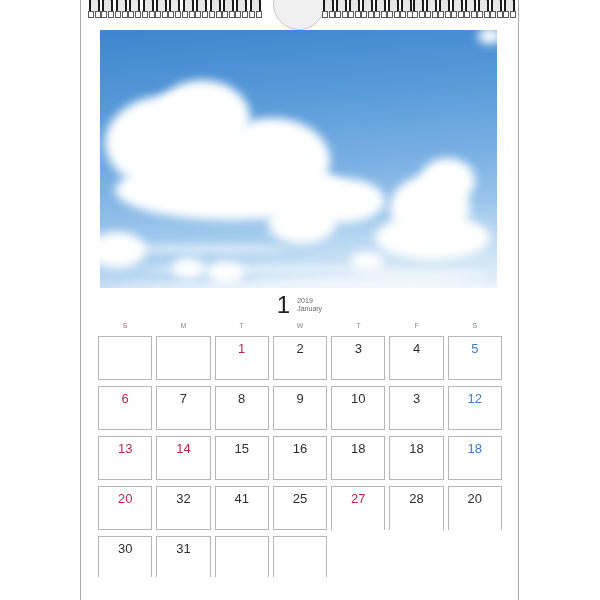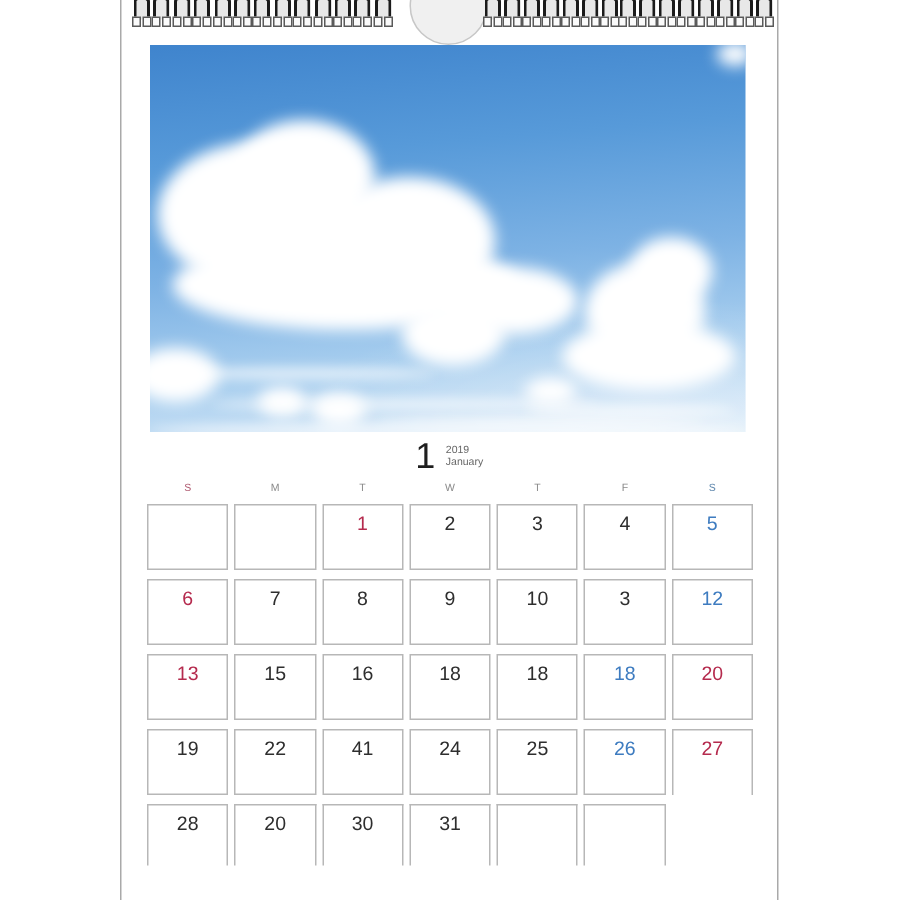--- a/index.html
+++ b/index.html
@@ -170,32 +170,30 @@
       <div class="cell t-weekday">4</div>
       <div class="cell t-saturday">5</div>
       <div class="cell t-sunday">6</div>
       <div class="cell t-weekday">7</div>
       <div class="cell t-weekday">8</div>
       <div class="cell t-weekday">9</div>
       <div class="cell t-weekday">10</div>
       <div class="cell t-weekday">3</div>
       <div class="cell t-saturday">12</div>
       <div class="cell t-sunday">13</div>
+      <div class="cell t-holiday">14</div>
       <div class="cell t-weekday">15</div>
       <div class="cell t-weekday">16</div>
       <div class="cell t-weekday">18</div>
       <div class="cell t-weekday">18</div>
       <div class="cell t-saturday">18</div>
       <div class="cell t-sunday">20</div>
-      <div class="cell t-weekday">19</div>
-      <div class="cell t-weekday">22</div>
+      <div class="cell t-weekday">32</div>
       <div class="cell t-weekday">41</div>
-      <div class="cell t-weekday">24</div>
       <div class="cell t-weekday">25</div>
-      <div class="cell t-saturday">26</div>
       <div class="cell t-sunday open-bottom">27</div>
       <div class="cell t-weekday open-bottom">28</div>
       <div class="cell t-weekday open-bottom">20</div>
       <div class="cell t-weekday open-bottom">30</div>
       <div class="cell t-weekday open-bottom">31</div>
       <div class="cell t-empty open-bottom"></div>
       <div class="cell t-empty open-bottom"></div>
     </div>
 
 </div>

